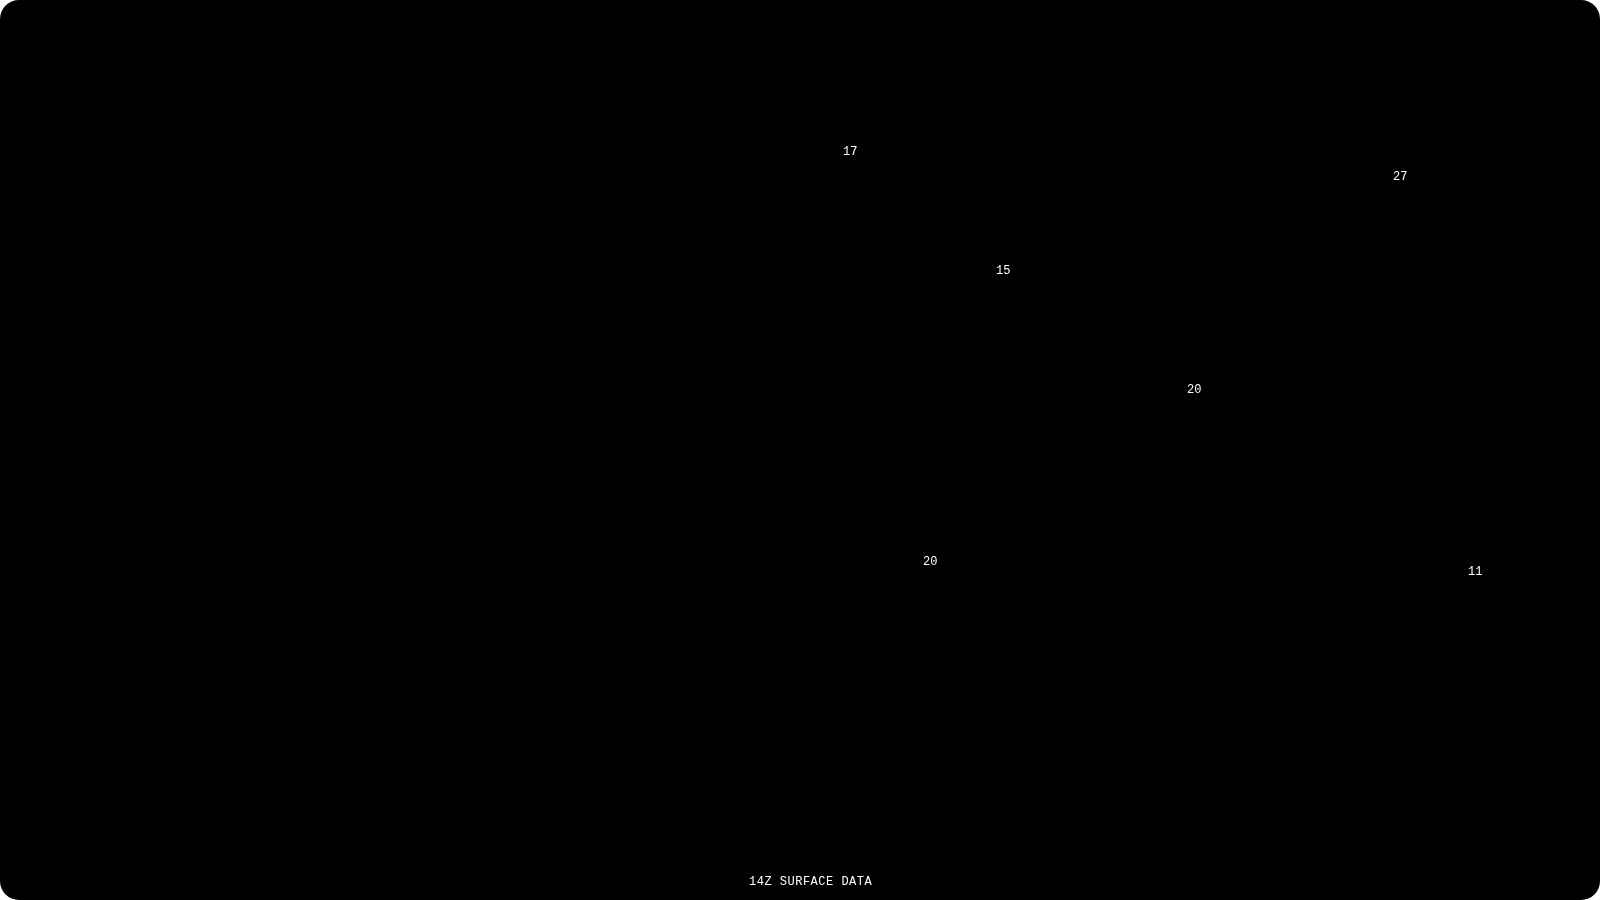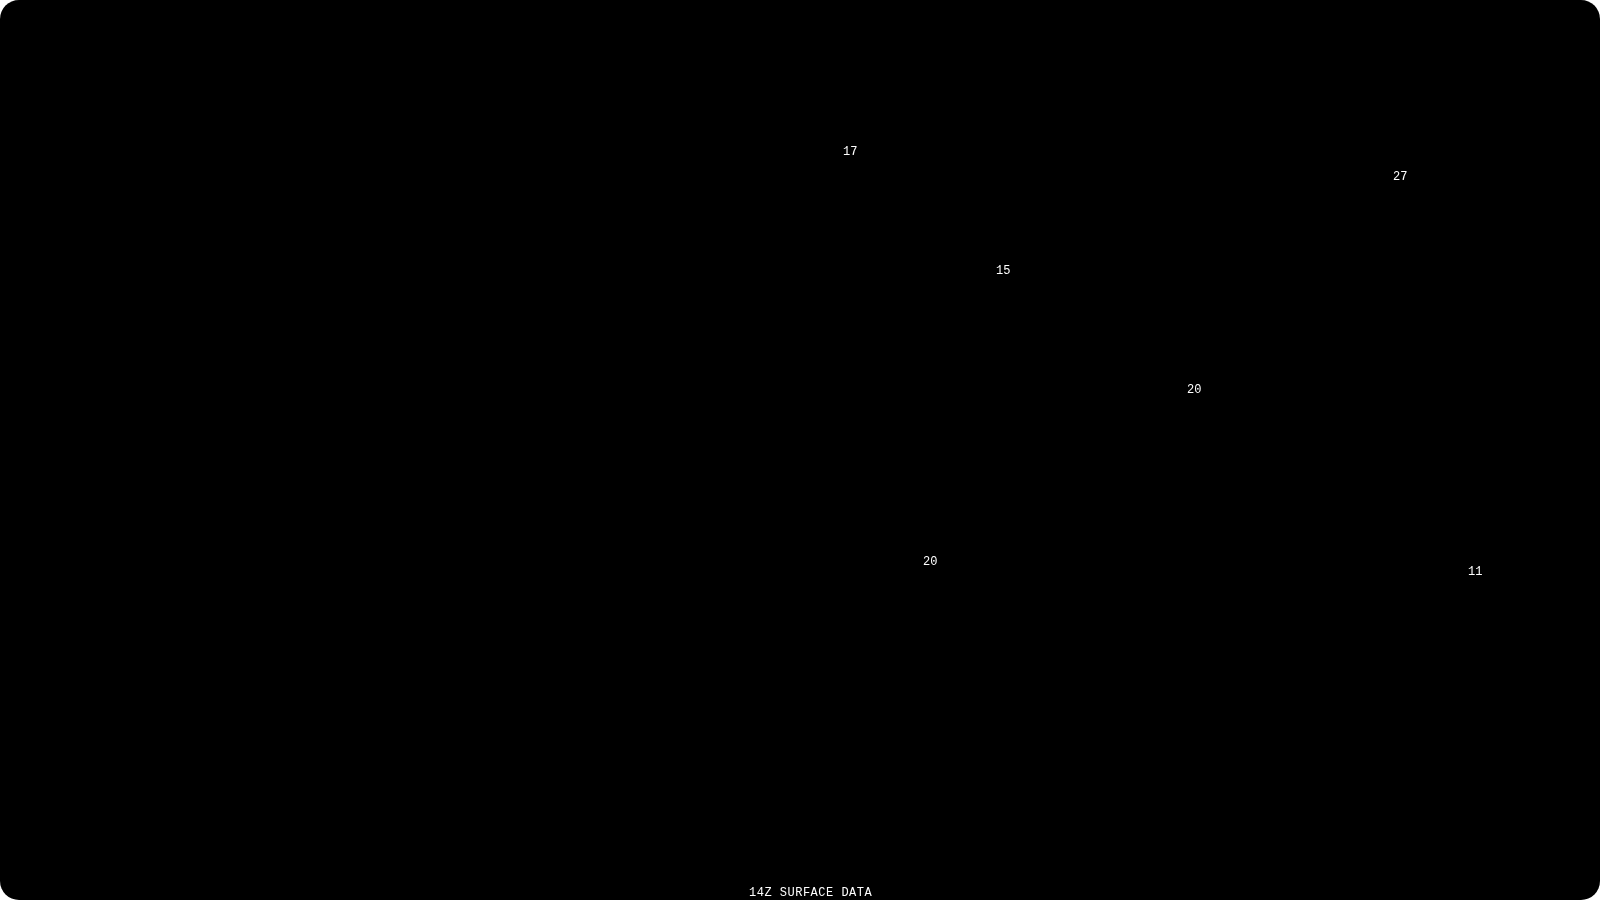--- a/index.html
+++ b/index.html
@@ -28,21 +28,20 @@
     transform: translateY(-2px);
   }
   .plot-caption {
     position: absolute;
     color: #ffffff;
     font-size: 12px;
     line-height: 1;
     letter-spacing: 0.5px;
     white-space: pre;
     transform: translateY(-2px);
-    margin-top: 11px;
   }
 </style>
 </head>
 <body>
 
 <div class="plot-canvas">
   <span class="station-value" style="left: 843px; top: 148px;">17</span>
   <span class="station-value" style="left: 1393px; top: 173px;">27</span>
   <span class="station-value" style="left: 996px; top: 267px; text-align: right;">15</span>
   <span class="station-value" style="left: 1187px; top: 386px;">20</span>

